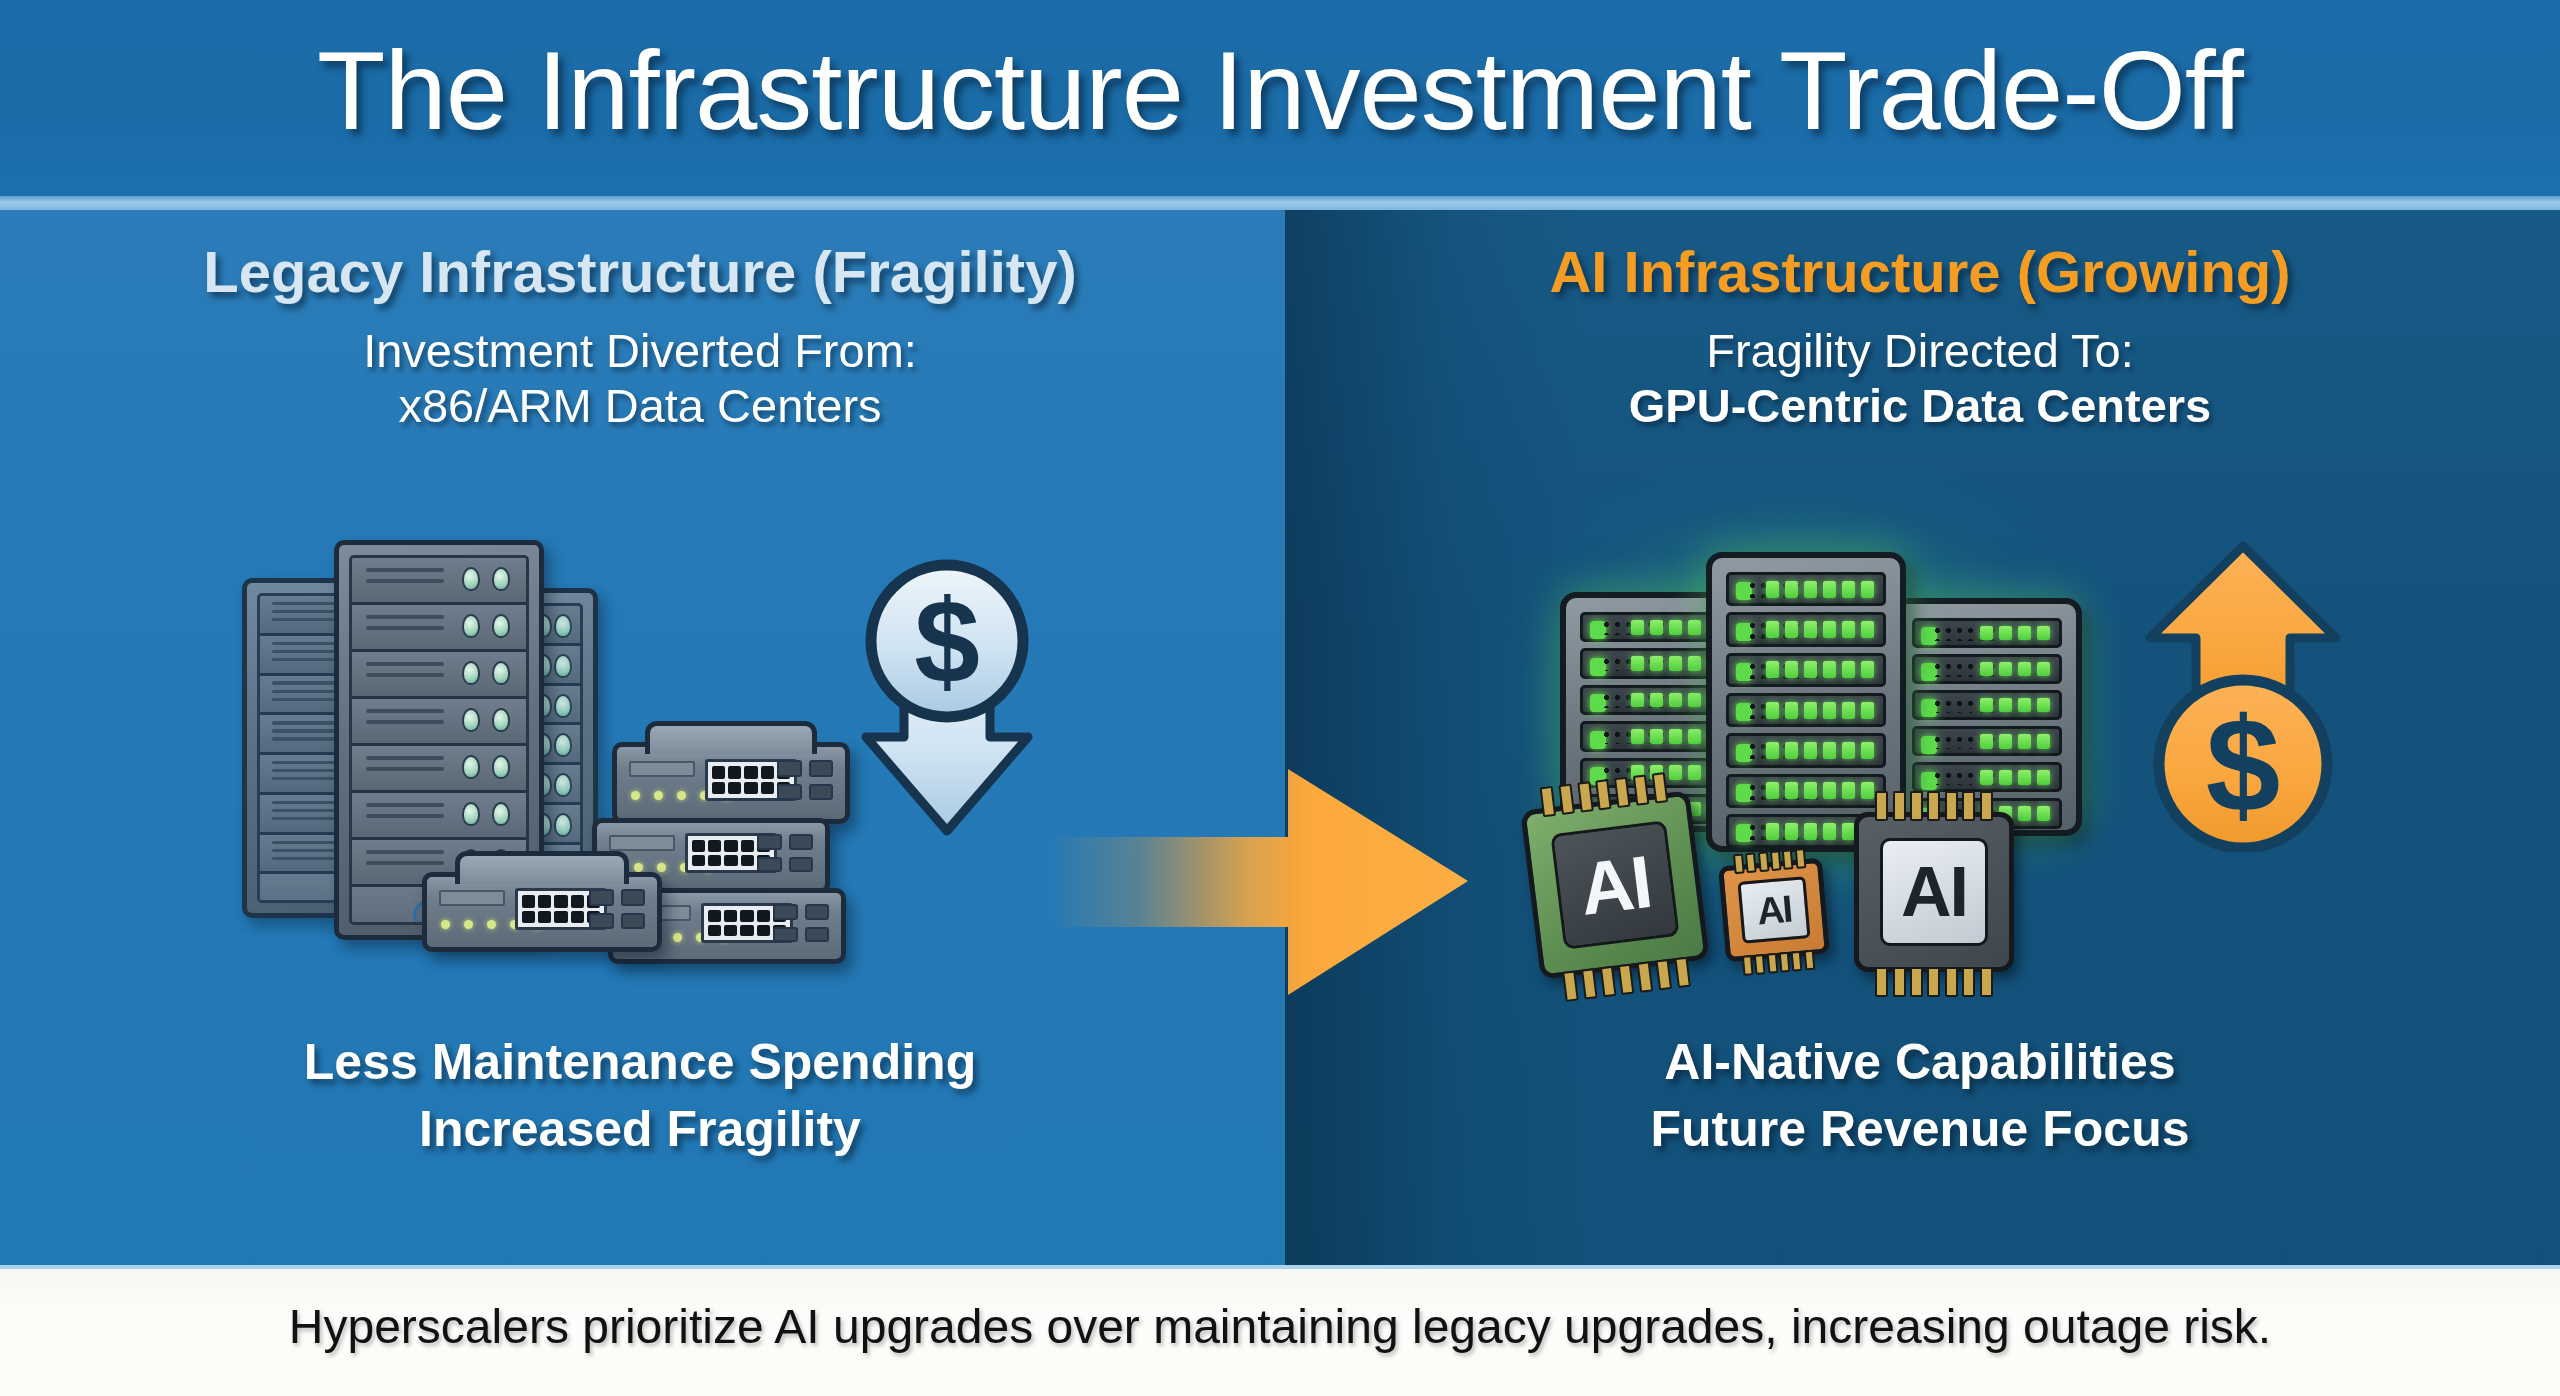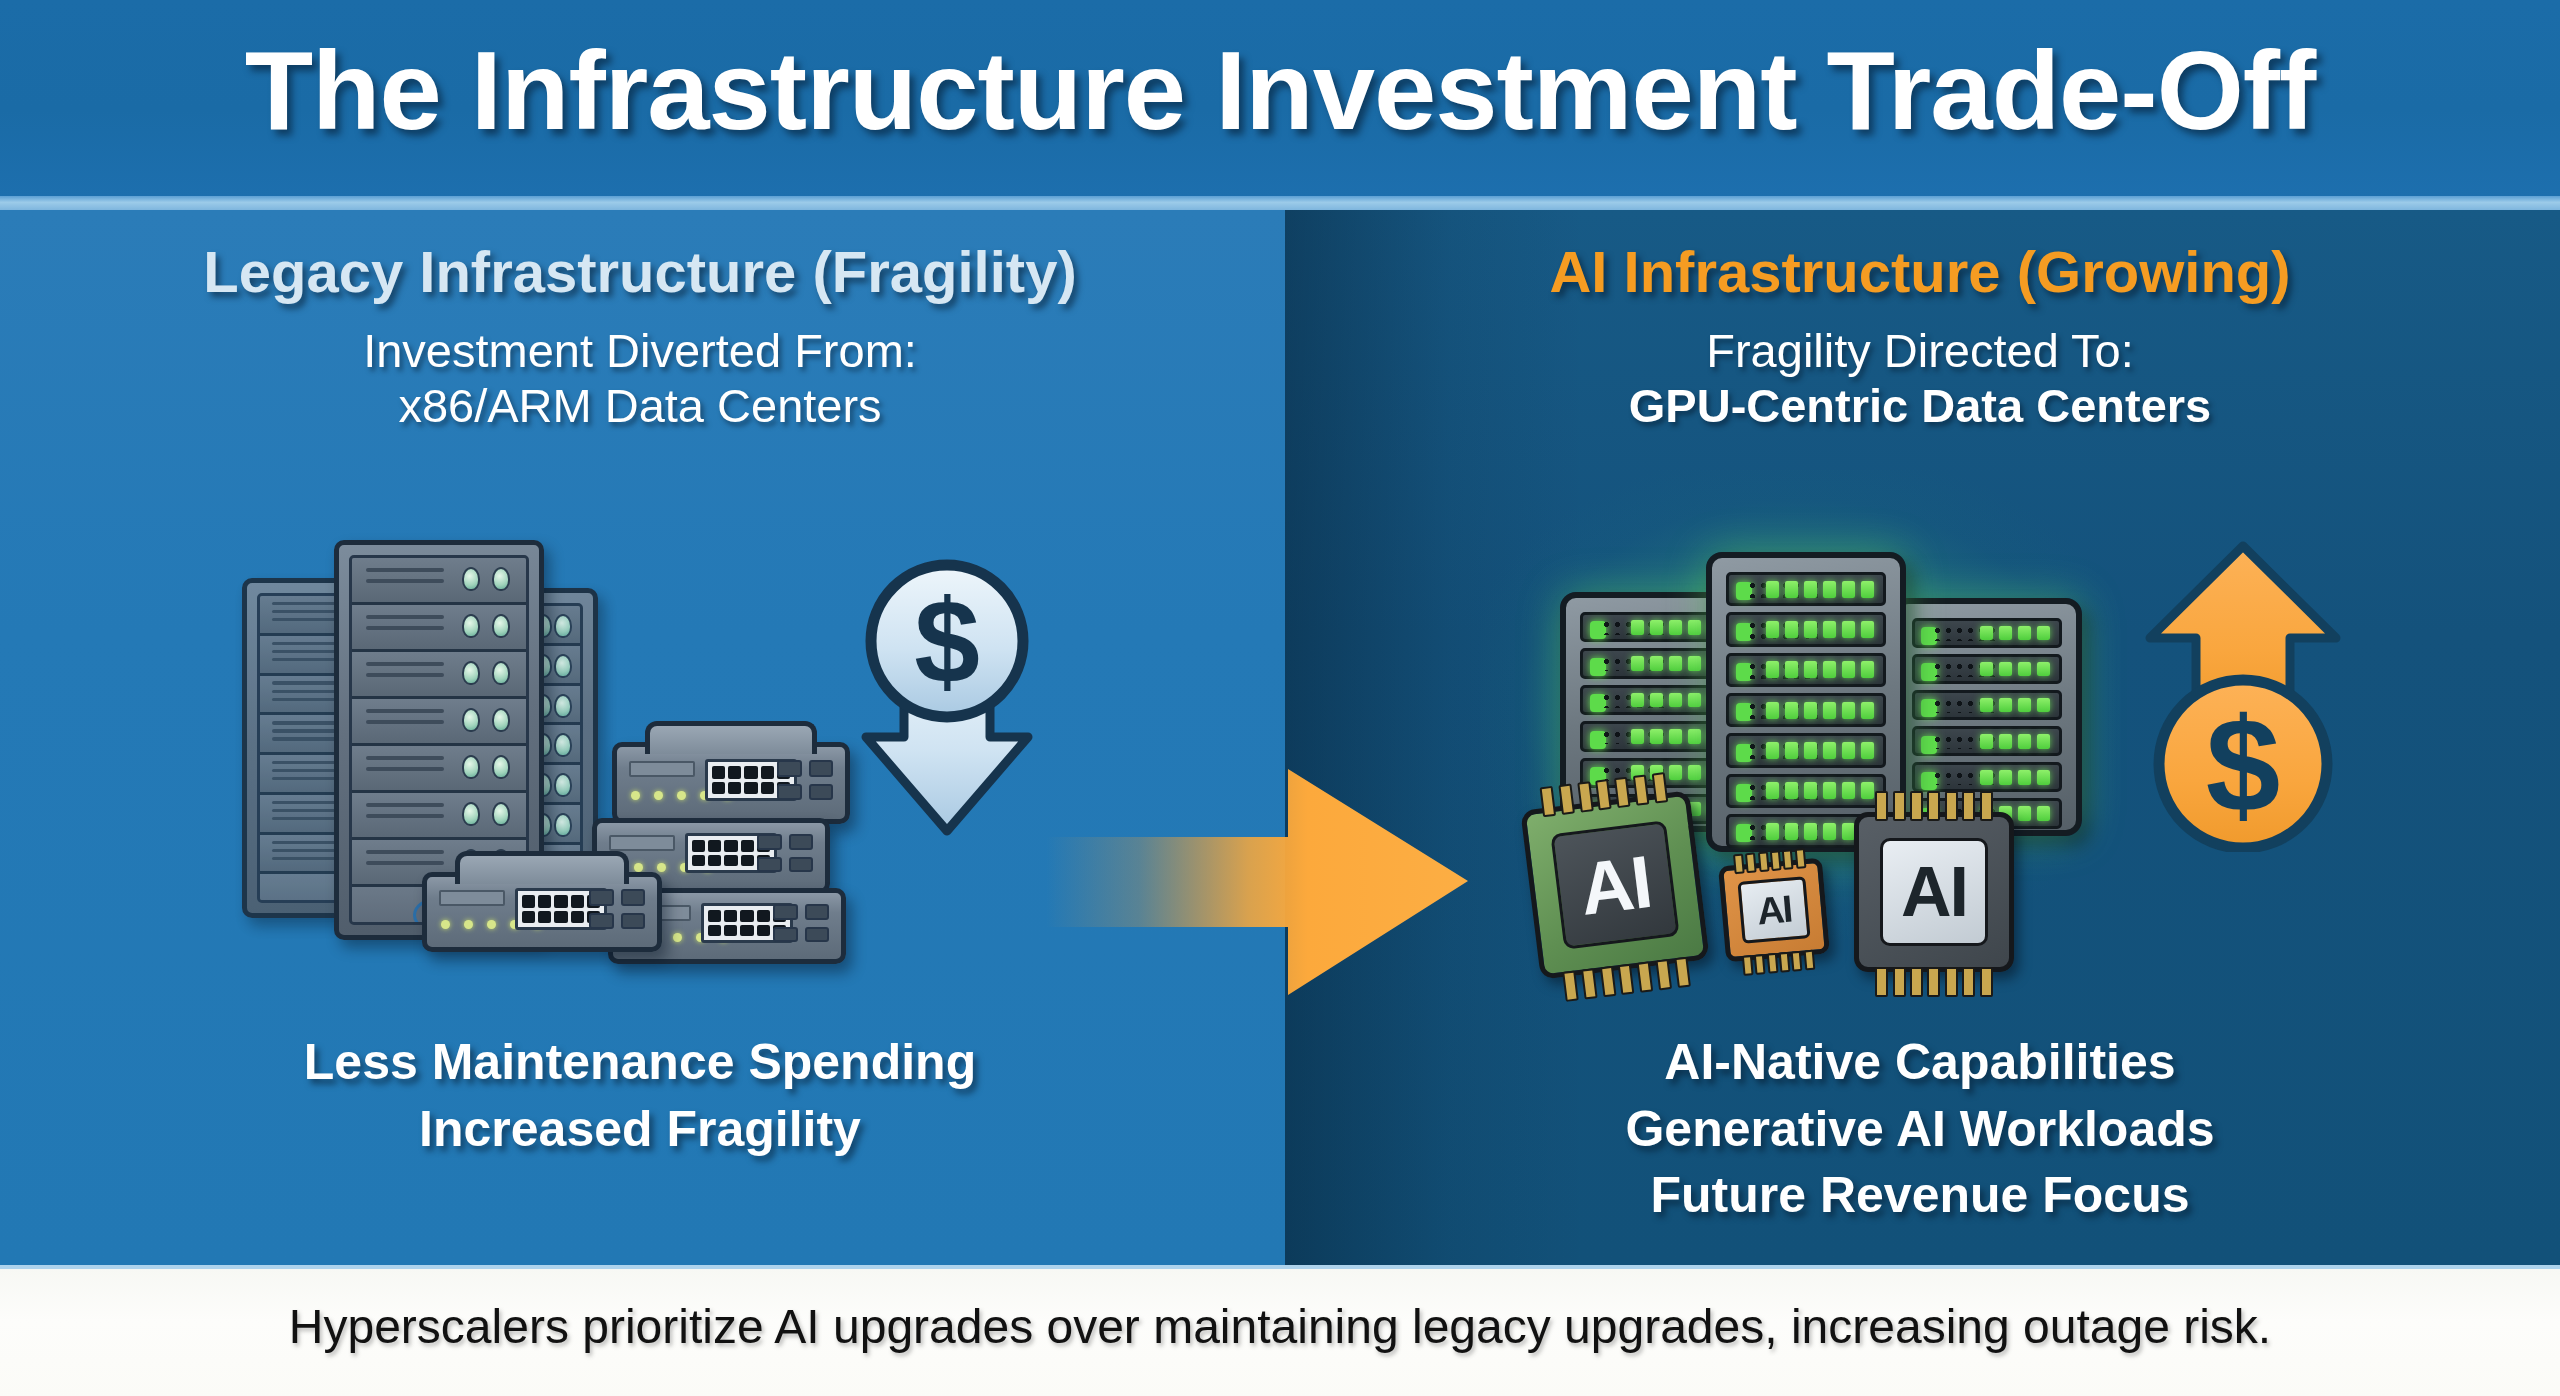--- a/index.html
+++ b/index.html
@@ -25,21 +25,21 @@
     left: 0; top: 0;
     width: 2560px; height: 198px;
     background: linear-gradient(180deg, #1b6ca8 0%, #1a6ba6 55%, #1d6fae 100%);
   }
   #header-title {
     position: absolute;
     left: 0; right: 0;
     top: 24px;
     text-align: center;
     font-size: 112px;
-    font-weight: bold;
+    font-weight: normal;
     color: #ffffff;
     letter-spacing: -1px;
     text-shadow: 5px 6px 7px rgba(4,24,44,0.55);
     line-height: 1.2;
   }
   #header-rule {
     position: absolute;
     left: 0; top: 196px;
     width: 2560px; height: 14px;
     background: linear-gradient(180deg, #5b9fd4 0%, #9ccbe9 45%, #7fb6de 100%);
@@ -301,21 +301,20 @@
       <div>Less Maintenance Spending</div>
       <div>Increased Fragility</div>
     </div>
 
     <div class="panel-heading" id="right-heading">AI Infrastructure (Growing)</div>
     <div class="panel-sub" id="right-sub-1">Fragility Directed To:</div>
     <div class="panel-sub" id="right-sub-2">GPU-Centric Data Centers</div>
 
     <div class="panel-bullets" id="right-bullets">
       <div>AI-Native Capabilities</div>
-      <div>Generative AI Workloads</div>
       <div>Future Revenue Focus</div>
     </div>
 
     <div class="art" id="legacy-art" style="left:200px; top:300px; width:800px; height:470px;">
 
       <div class="rack" style="left:42px; top:68px; width:170px; height:330px; opacity:0.88;">
         <div class="rack-inner">
           <div class="rack-unit" style="height:12.1%">
               <span class="bar" style="top:16%"></span>
               <span class="bar" style="top:38%"></span>

